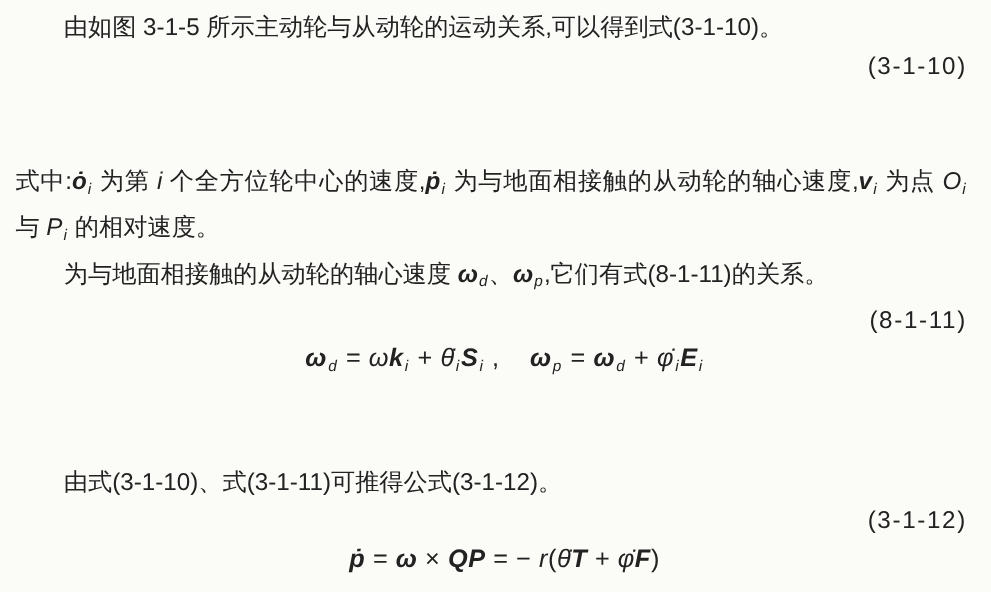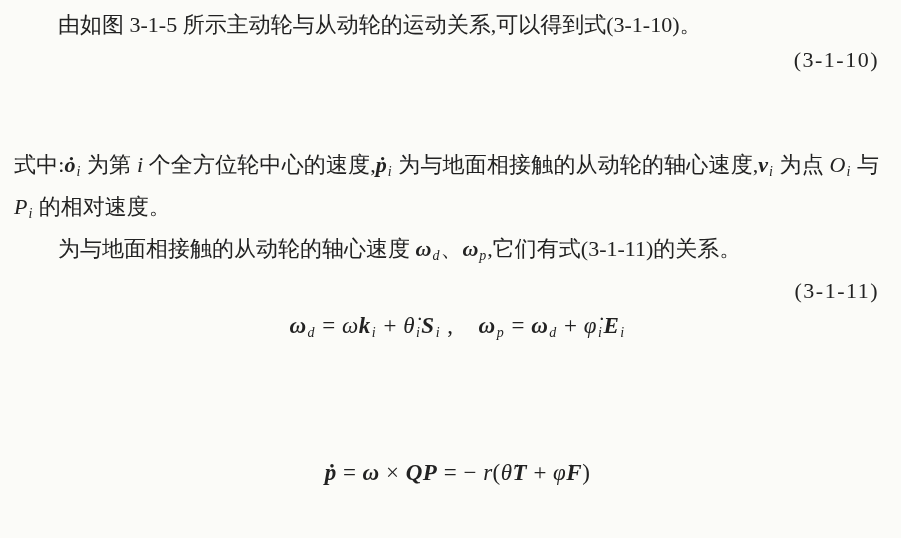--- a/index.html
+++ b/index.html
@@ -4,21 +4,21 @@
 <style>
   :root { --bg:#fbfbf8; --fg:#222222; }
   html,body { margin:0; padding:0; background:var(--bg); }
   .page {
     position:relative;
     width:901px; height:538px;
     box-sizing:border-box;
     padding:7px 22px 0 14px;
     background:var(--bg);
     color:var(--fg);
-    font-family:Liberation Serif, serif;
+    font-family:Liberation Sans, sans-serif;
     font-size:22px;
     line-height:35px;
     overflow:hidden;
   }
   .para { margin:0; text-align:justify; }
   .para.indent { text-indent:2em; }
   .eqrow { position:relative; text-align:center; white-space:pre; line-height:35px; }
   .eqbody { font-size:23px; letter-spacing:0.5px; }
   .eqnum { position:absolute; right:0; top:0; font-size:22px; letter-spacing:1.5px;margin-left:19px; }
   .t-cn { font-style:normal; }
@@ -33,25 +33,27 @@
 <div class="page">
 
   <p class="para indent"><span class="t-cn">由如图 3-1-5 所示主动轮与从动轮的运动关系,可以得到式(3-1-10)。</span></p>
 
   <div class="eqrow">
     <span class="eqnum">(3-1-10)</span>
   </div>
 
   <p class="para"><span class="t-cn">式中:</span><span class="t-v">ȯ</span><span class="t-s">i</span><span class="t-cn"> 为第 </span><span class="t-i">i</span><span class="t-cn"> 个全方位轮中心的速度,</span><span class="t-v">ṗ</span><span class="t-s">i</span><span class="t-cn"> 为与地面相接触的从动轮的轴心速度,</span><span class="t-v">v</span><span class="t-s">i</span><span class="t-cn"> 为点 </span><span class="t-i">O</span><span class="t-s">i</span><span class="t-cn"> 与 </span><span class="t-i">P</span><span class="t-s">i</span><span class="t-cn"> 的相对速度。</span></p>
 
-  <p class="para indent"><span class="t-cn">为与地面相接触的从动轮的轴心速度 </span><span class="t-v">ω</span><span class="t-s">d</span><span class="t-cn">、</span><span class="t-v">ω</span><span class="t-s">p</span><span class="t-cn">,它们有式(3-1-11)的关系。</span></p>
+  <p class="para indent"><span class="t-cn">为与地面相接触的从动轮的轴心速度 </span><span class="t-v">ω</span><span class="t-s">d</span><span class="t-cn">、</span><span class="t-v">ω</span><span class="t-s">p</span><span class="t-cn">,它们有式(8-1-11)的关系。</span></p>
 
   <div class="eqrow">
     <span class="eqbody"><span class="t-v">ω</span><span class="t-s">d</span><span class="t-r"> = </span><span class="t-i">ω</span><span class="t-v">k</span><span class="t-s">i</span><span class="t-r"> + </span><span class="t-i">θ̇</span><span class="t-s">i</span><span class="t-v">S</span><span class="t-s">i</span><span class="t-r"> ,    </span><span class="t-v">ω</span><span class="t-s">p</span><span class="t-r"> = </span><span class="t-v">ω</span><span class="t-s">d</span><span class="t-r"> + </span><span class="t-i">φ̇</span><span class="t-s">i</span><span class="t-v">E</span><span class="t-s">i</span></span>
-    <span class="eqnum">(3-1-11)</span>
+    <span class="eqnum">(8-1-11)</span>
   </div>
 
+  <p class="para indent"><span class="t-cn">由式(3-1-10)、式(3-1-11)可推得公式(3-1-12)。</span></p>
 
   <div class="eqrow">
     <span class="eqbody"><span class="t-v">ṗ</span><span class="t-r"> = </span><span class="t-v">ω</span><span class="t-r"> × </span><span class="t-v">Q</span><span class="t-v">P</span><span class="t-r"> = − </span><span class="t-i">r</span><span class="t-r">(</span><span class="t-i">θ̇</span><span class="t-v">T</span><span class="t-r"> + </span><span class="t-i">φ̇</span><span class="t-v">F</span><span class="t-r">)</span></span>
+    <span class="eqnum">(3-1-12)</span>
   </div>
 
 </div>
 
 </body></html>

